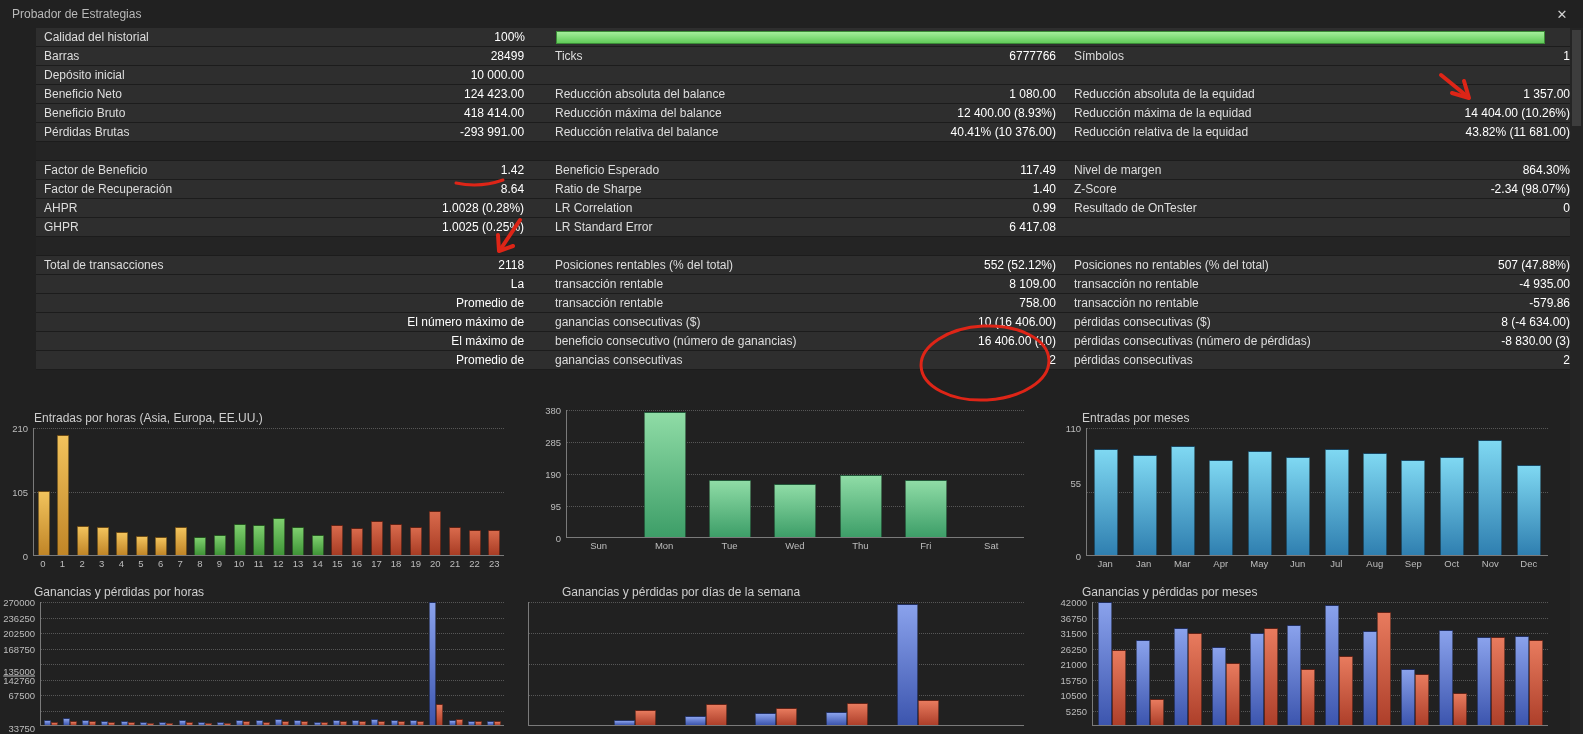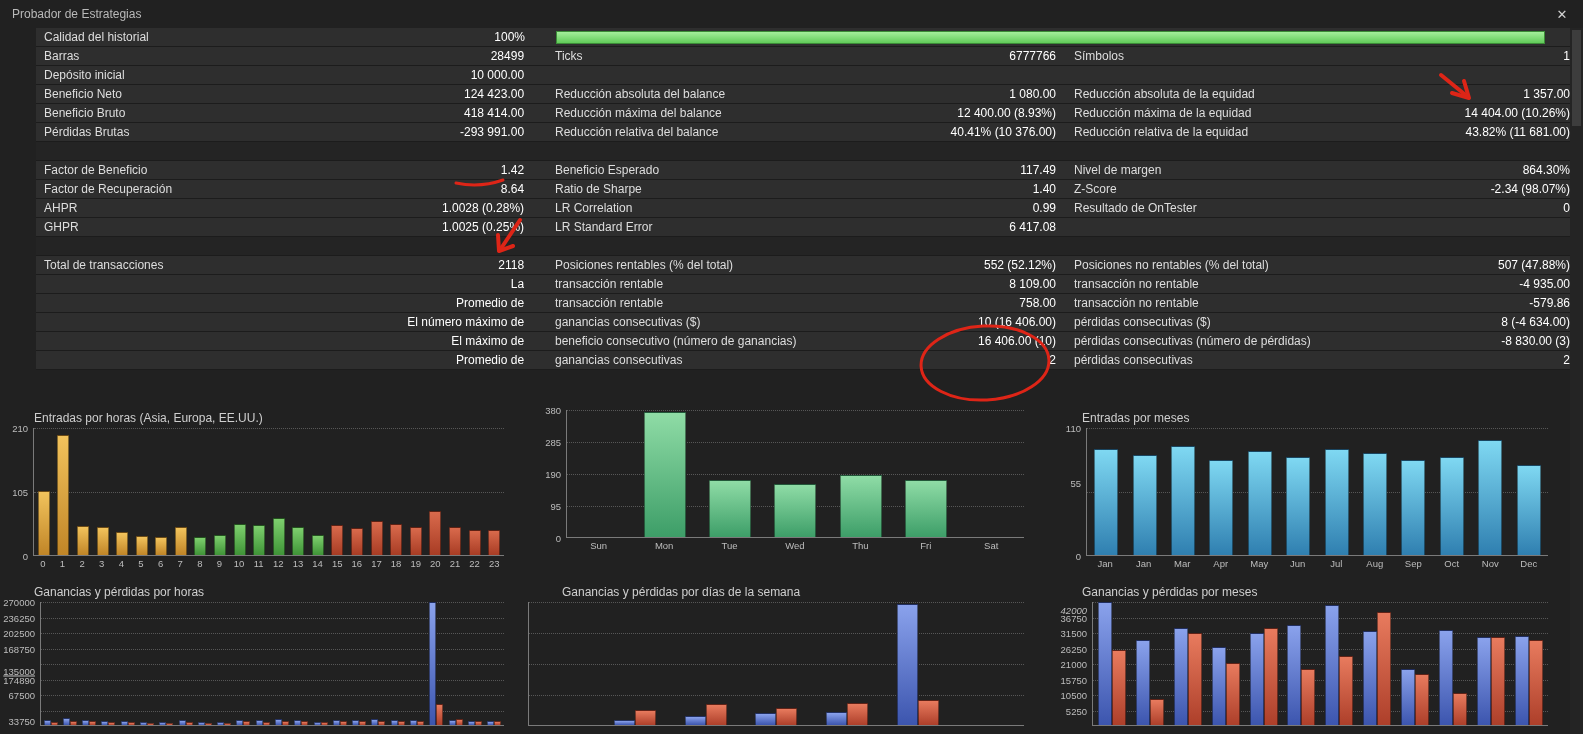--- a/index.html
+++ b/index.html
@@ -489,23 +489,23 @@
 
 <div class="chart" id="chart3">
   <div class="chart-title">Ganancias y pérdidas por horas</div>
   <div class="chart-body">
     <div class="y-axis">
         <div class="y-tick" style="top: 0px;">270000</div>
         <div class="y-tick" style="top: 15.5px;">236250</div>
         <div class="y-tick" style="top: 31px;">202500</div>
         <div class="y-tick" style="top: 46.5px;">168750</div>
         <div class="y-tick" style="top: 69px; text-decoration: underline;">135000</div>
-        <div class="y-tick" style="top: 77.5px;">174890</div>
+        <div class="y-tick" style="top: 77.5px;">142760</div>
         <div class="y-tick" style="top: 93px;">67500</div>
-        <div class="y-tick" style="top: 119px;">33750</div>
+        <div class="y-tick" style="top: 126px;">33750</div>
       </div>
     <div class="plot-wrap">
       <div class="plot">
           <div class="gridline" style="top: 0px;"></div>
           <div class="gridline" style="top: 15.5px;"></div>
           <div class="gridline" style="top: 31px;"></div>
           <div class="gridline" style="top: 46.5px;"></div>
           <div class="gridline" style="top: 62px;"></div>
           <div class="gridline" style="top: 77.5px;"></div>
           <div class="gridline" style="top: 93px;"></div>
@@ -656,21 +656,21 @@
         </div>
       <div class="x-axis"></div>
     </div>
   </div>
 </div>
 
 <div class="chart" id="chart5">
   <div class="chart-title">Ganancias y pérdidas por meses</div>
   <div class="chart-body">
     <div class="y-axis">
-        <div class="y-tick" style="top: 8px; font-style: italic;">42000</div>
+        <div class="y-tick" style="top: 0px;">42000</div>
         <div class="y-tick" style="top: 15.5px;">36750</div>
         <div class="y-tick" style="top: 31px;">31500</div>
         <div class="y-tick" style="top: 46.5px;">26250</div>
         <div class="y-tick" style="top: 62px;">21000</div>
         <div class="y-tick" style="top: 77.5px;">15750</div>
         <div class="y-tick" style="top: 93px;">10500</div>
         <div class="y-tick" style="top: 108.5px;">5250</div>
       </div>
     <div class="plot-wrap">
       <div class="plot">

